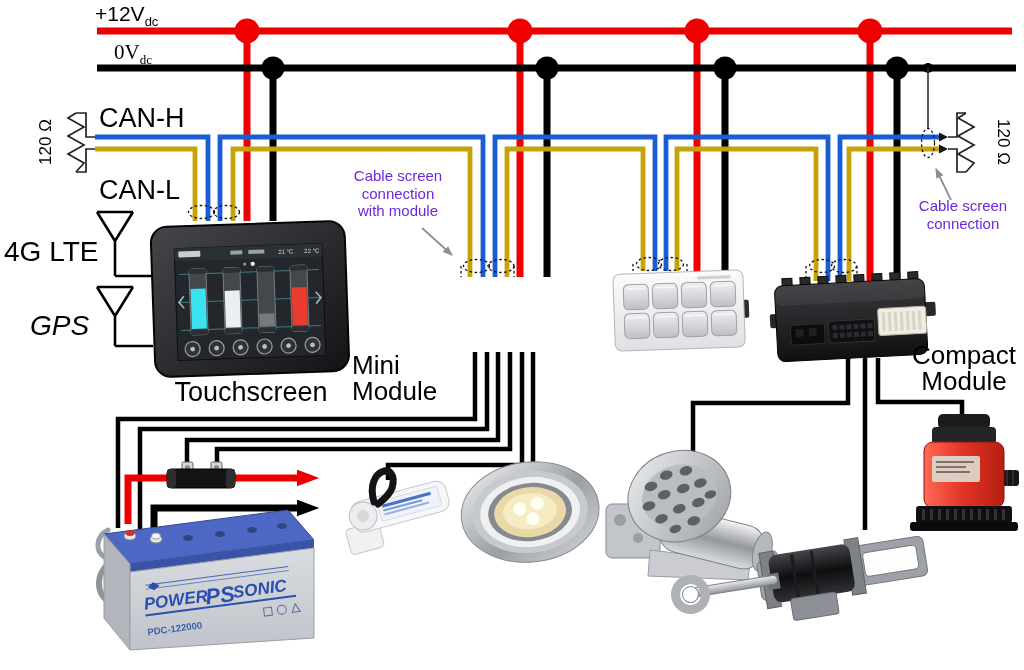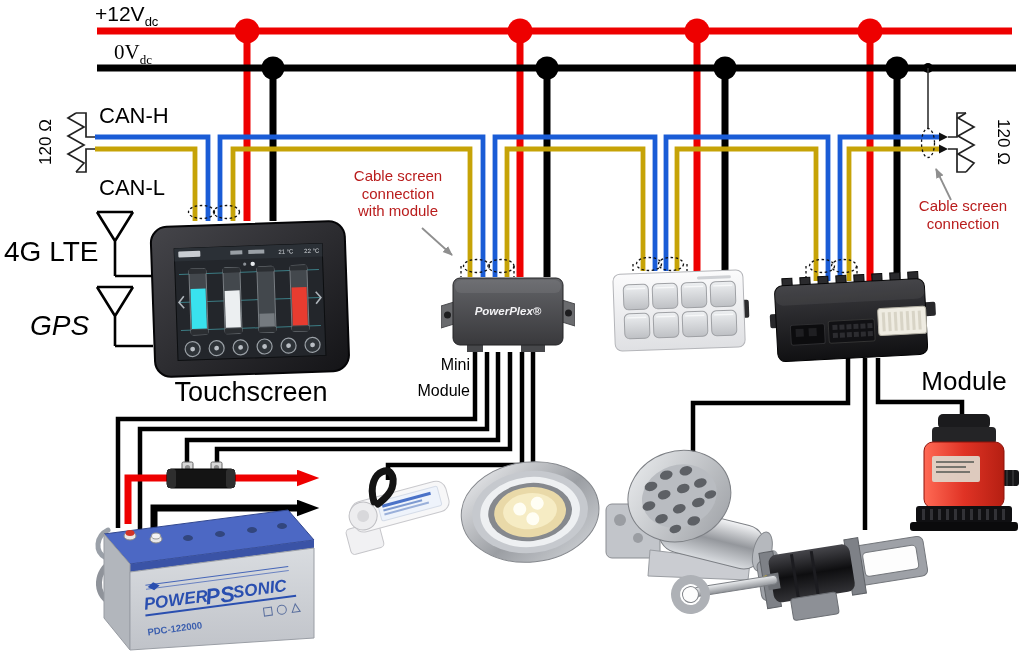--- a/index.html
+++ b/index.html
@@ -3,24 +3,24 @@
 <meta charset="utf-8">
 <style>
   html,body{margin:0;padding:0;background:#ffffff;}
   #canvas{position:relative;width:1024px;height:670px;background:#fff;overflow:hidden;
           font-family:"Liberation Sans", sans-serif;}
   .abs{position:absolute;}
   svg{display:block;}
   .lbl{position:absolute;color:#000;white-space:nowrap;}
   .lbl-rail{font-size:21px;}
   .lbl-rail sub{font-size:13px;margin-top:24px;}
-  .lbl-can{font-size:22px;}
+  .lbl-can{font-size:27px;}
   .lbl-dev{font-size:27px;line-height:27px;}
   .lbl-ant{font-size:28px;}
-  .lbl-note{font-size:15px;line-height:17.5px;color:#b91c1c;text-align:center;white-space:normal;}
+  .lbl-note{font-size:15px;line-height:17.5px;color:#6d28d9;text-align:center;white-space:normal;}
   .lbl-res{font-size:17px;text-align:center;width:60px;height:20px;}
   .rot-ccw{transform:rotate(-90deg);}
   .rot-cw{transform:rotate(90deg);}
   .two-line{white-space:normal;}
 </style>
 </head>
 <body>
 
 <div id="canvas">
 
@@ -213,39 +213,20 @@
         <circle cx="41" cy="127" r="2.4"></circle>
           <circle cx="65" cy="127" r="2.4"></circle>
           <circle cx="89" cy="127" r="2.4"></circle>
         <circle cx="113" cy="127" r="2.4"></circle>
           <circle cx="137" cy="127" r="2.4"></circle>
           <circle cx="161" cy="127" r="2.4"></circle>
       </g>
     </svg>
   </div>
 
-  <div class="abs" style="left:441px;top:272px;">
-    <svg width="134" height="84" viewBox="0 0 134 84">
-      <defs>
-        <linearGradient id="mmBody" x1="0" y1="0" x2="0" y2="1">
-          <stop offset="0" stop-color="#636468"></stop>
-            <stop offset="1" stop-color="#39393c"></stop>
-        </linearGradient>
-      </defs>
-      <polygon points="0,34 13,30 13,52 0,56" fill="#6a6b6e" stroke="#4a4a4d"></polygon>
-      <circle cx="6.5" cy="43" r="3.5" fill="#1d1d1f"></circle>
-      <polygon points="121,28 134,32 134,54 121,50" fill="#6a6b6e" stroke="#4a4a4d"></polygon>
-      <circle cx="127.5" cy="41" r="3.5" fill="#1d1d1f"></circle>
-      <rect x="26" y="72" width="16" height="8" fill="#47484b"></rect>
-      <rect x="80" y="72" width="24" height="8" fill="#47484b"></rect>
-      <rect x="12" y="6" width="110" height="67" rx="7" fill="url(#mmBody)" stroke="#242427"></rect>
-      <rect x="14" y="8" width="106" height="13" rx="6" fill="#ffffff" opacity="0.08"></rect>
-      <text x="67" y="43" text-anchor="middle" font-size="11.5" font-style="italic" font-weight="bold" fill="#f2f2f4">PowerPlex®</text>
-    </svg>
-  </div>
 
   <div class="abs" style="left:612px;top:266px;transform:rotate(-2deg);">
     <svg width="140" height="86" viewBox="0 0 140 86">
       <defs>
         <linearGradient id="kpBody" x1="0" y1="0" x2="0" y2="1">
           <stop offset="0" stop-color="#fbfbfc"></stop>
             <stop offset="1" stop-color="#dfe0e3"></stop>
         </linearGradient>
         <linearGradient id="kpKey" x1="0" y1="0" x2="0" y2="1">
           <stop offset="0" stop-color="#eef0f2"></stop>
@@ -542,20 +523,20 @@
     <span>Cable screen</span><br>
     <span>connection</span><br>
     <span>with module</span>
   </div>
   <div class="lbl lbl-note" style="left:901px;top:197px;width:124px;">
     <span>Cable screen</span><br>
     <span>connection</span>
   </div>
 
   <div class="lbl lbl-dev" style="left:158px;top:379px;width:186px;text-align:center;">Touchscreen</div>
-  <div class="lbl lbl-dev two-line" style="left:352px;top:352px;width:118px;text-align:right;line-height:26px;font-size:16px;">
+  <div class="lbl lbl-dev two-line" style="left:352px;top:352px;width:118px;text-align:left;line-height:26px;font-size:26px;">
     <span>Mini</span><br><span>Module</span>
   </div>
   <div class="lbl lbl-dev two-line" style="left:903px;top:342px;width:122px;text-align:center;line-height:26px;font-size:26px;">
-    <br><span>Module</span>
+    <span>Compact</span><br><span>Module</span>
   </div>
 
 </div>
 
 </body></html>

